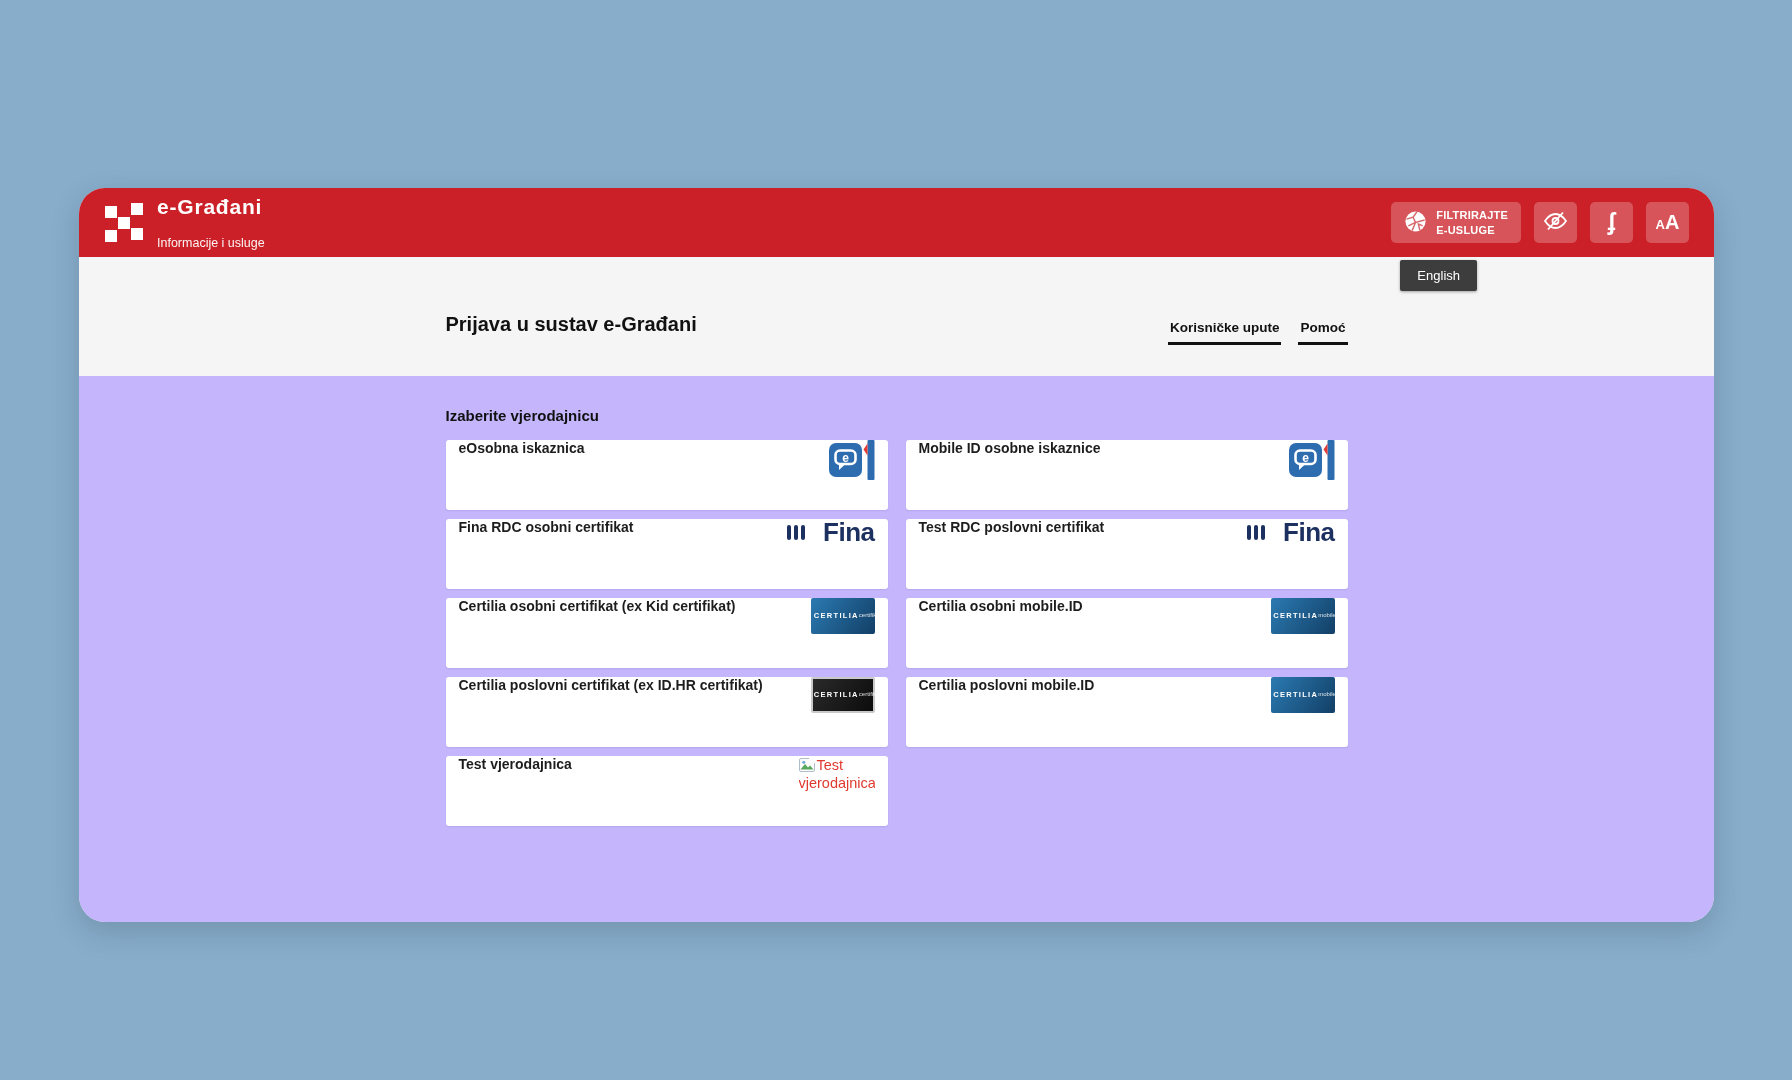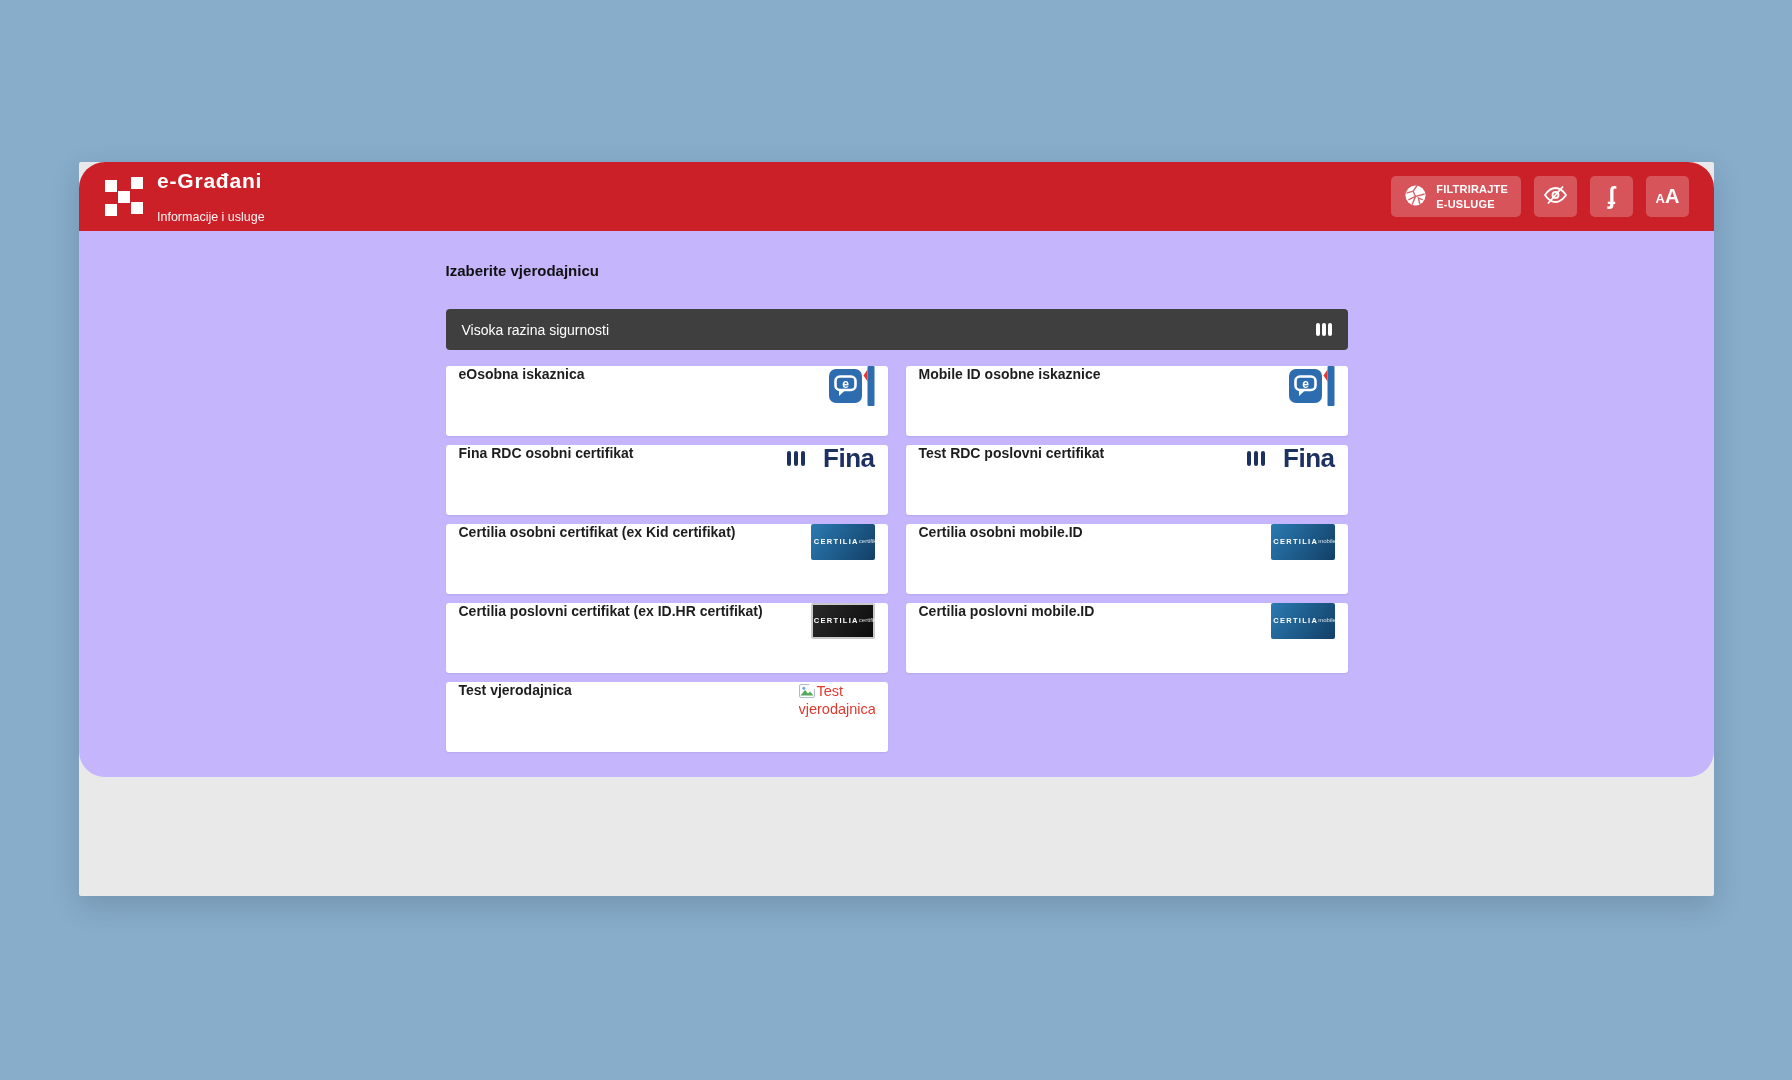--- a/index.html
+++ b/index.html
@@ -1,21 +1,21 @@
 <!DOCTYPE html>
 <html><head>
 <meta charset="utf-8">
 <style>
   html,body{width:1792px;height:1080px;margin:0;overflow:hidden;
     font-family:"Liberation Sans",sans-serif;background:#87adcb;}
   *{box-sizing:border-box;}
   button{font-family:"Liberation Sans",sans-serif;border:none;cursor:pointer;background:none;padding:0;}
 
-  .page-card{position:absolute;left:79px;top:162px;width:1635px;height:734px;
-    border-radius:2px;background:#e9e9ea;box-shadow:0 10px 30px rgba(0,0,0,.15);}
+  .page-card{position:absolute;left:79px;top:188px;width:1635px;height:734px;
+    border-radius:26px;background:#e9e9ea;box-shadow:0 10px 30px rgba(0,0,0,.15);}
 
   
   .app-header{height:69px;background:#cb2027;border-radius:26px 26px 0 0;
     display:flex;justify-content:space-between;align-items:center;padding:0 25px 0 26px;}
   .brand{display:flex;align-items:center;gap:13px;color:#fff;}
   .brand-logo{position:relative;width:39px;height:39px;display:inline-block;}
   .brand-logo i{position:absolute;width:12px;height:12px;background:#fff;}
   .brand-logo i:nth-child(1){left:0;top:3px;}
   .brand-logo i:nth-child(2){left:26px;top:0;}
   .brand-logo i:nth-child(3){left:13px;top:14px;}
@@ -139,32 +139,34 @@
         <span class="glyph-f">ʄ</span>
       </button>
       <button class="hbtn icon-btn">
         <span>
           <span class="aa-small">A</span><span class="aa-large">A</span>
         </span>
       </button>
     </div>
   </header>
 
+  <div class="subheader">
+    <button class="english-btn">English</button>
+    <div class="column title-row">
+      <h1>Prijava u sustav e-Građani</h1>
+      <nav class="tabs">
+        <a href="#">Korisničke upute</a>
+        <a href="#">Pomoć</a>
+      </nav>
+    </div>
+  </div>
 
   <div class="content">
     <div class="column">
       <h2>Izaberite vjerodajnicu</h2>
-      <button class="group-bar">
-        <span>Visoka razina sigurnosti</span>
-        <span class="bars-icon">
-            <i></i>
-            <i></i>
-            <i></i>
-          </span>
-      </button>
       <div class="cards-grid">
           <button class="cred-card">
     <span class="cred-label">eOsobna iskaznica</span>
     <span class="cred-logo">
               <svg width="46" height="40" viewBox="0 0 46 40">
   <rect x="0" y="3" width="33" height="34" rx="7" fill="#2e6cb0"></rect>
   <rect x="6.5" y="10.5" width="20" height="13.5" rx="4.5" fill="none" stroke="#fff" stroke-width="2.6"></rect>
   <path d="M10 23.5 L10 30 L17 23.5 Z" fill="#fff"></path>
   <text x="16.5" y="21.5" text-anchor="middle" font-size="12" font-weight="bold" font-family="Liberation Sans, sans-serif" fill="#fff">e</text>
   <rect x="38.5" y="0" width="7" height="40" rx="1" fill="#2e6cb0"></rect>

